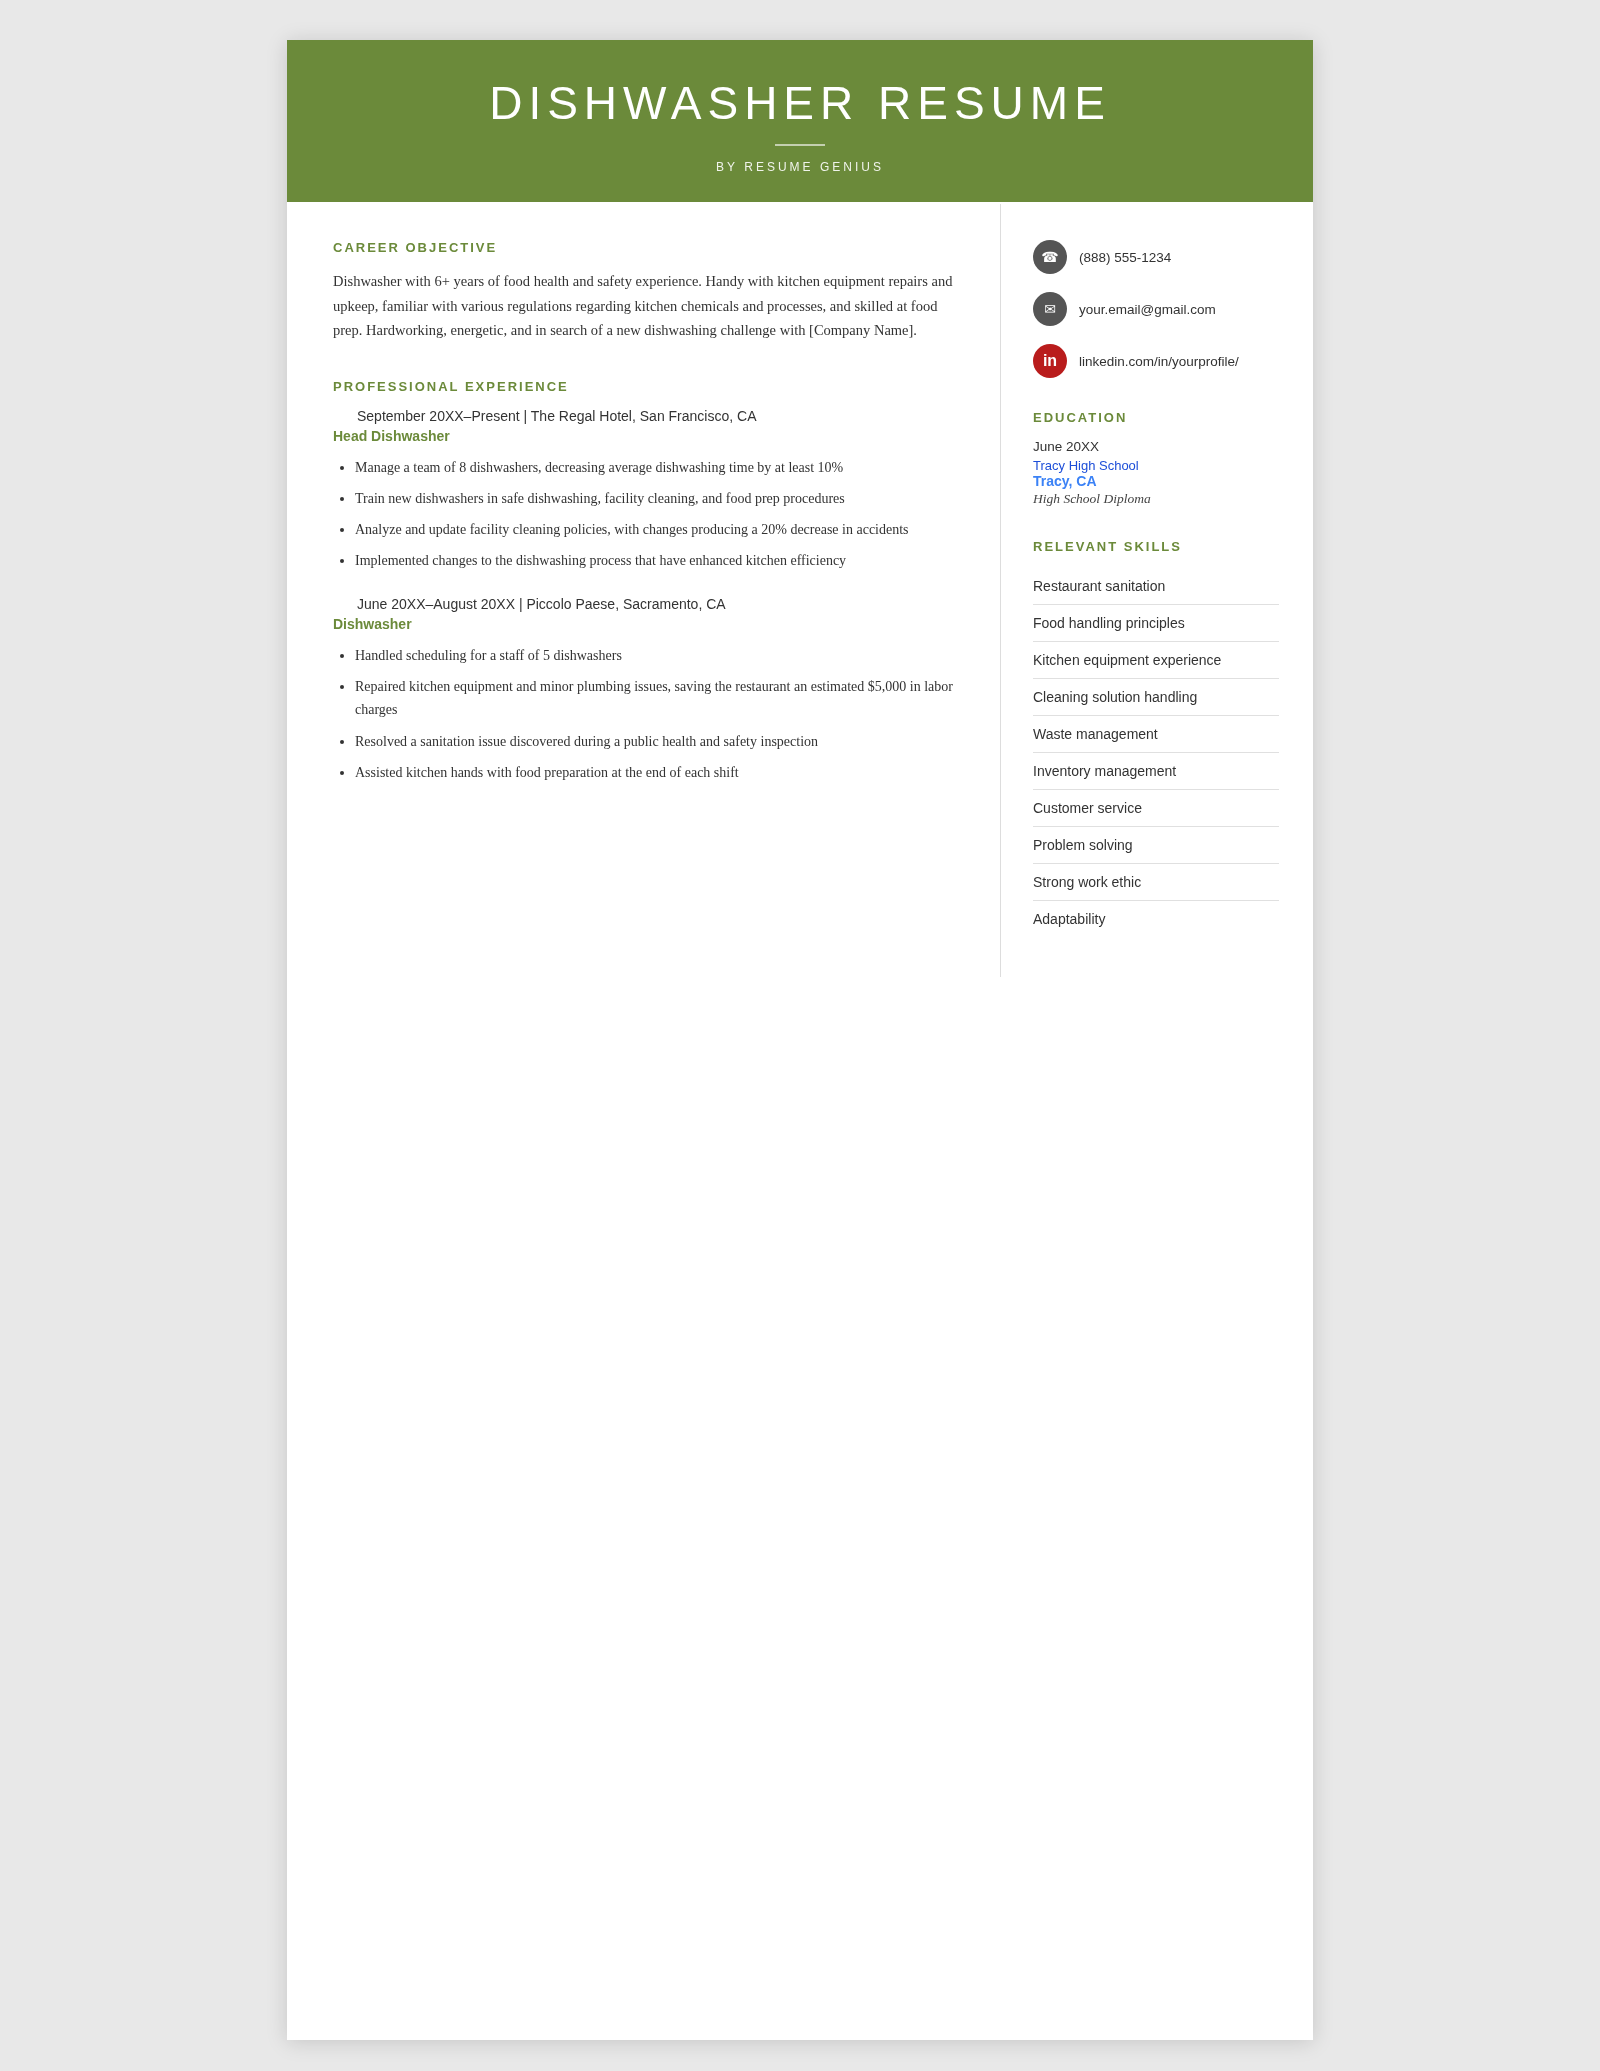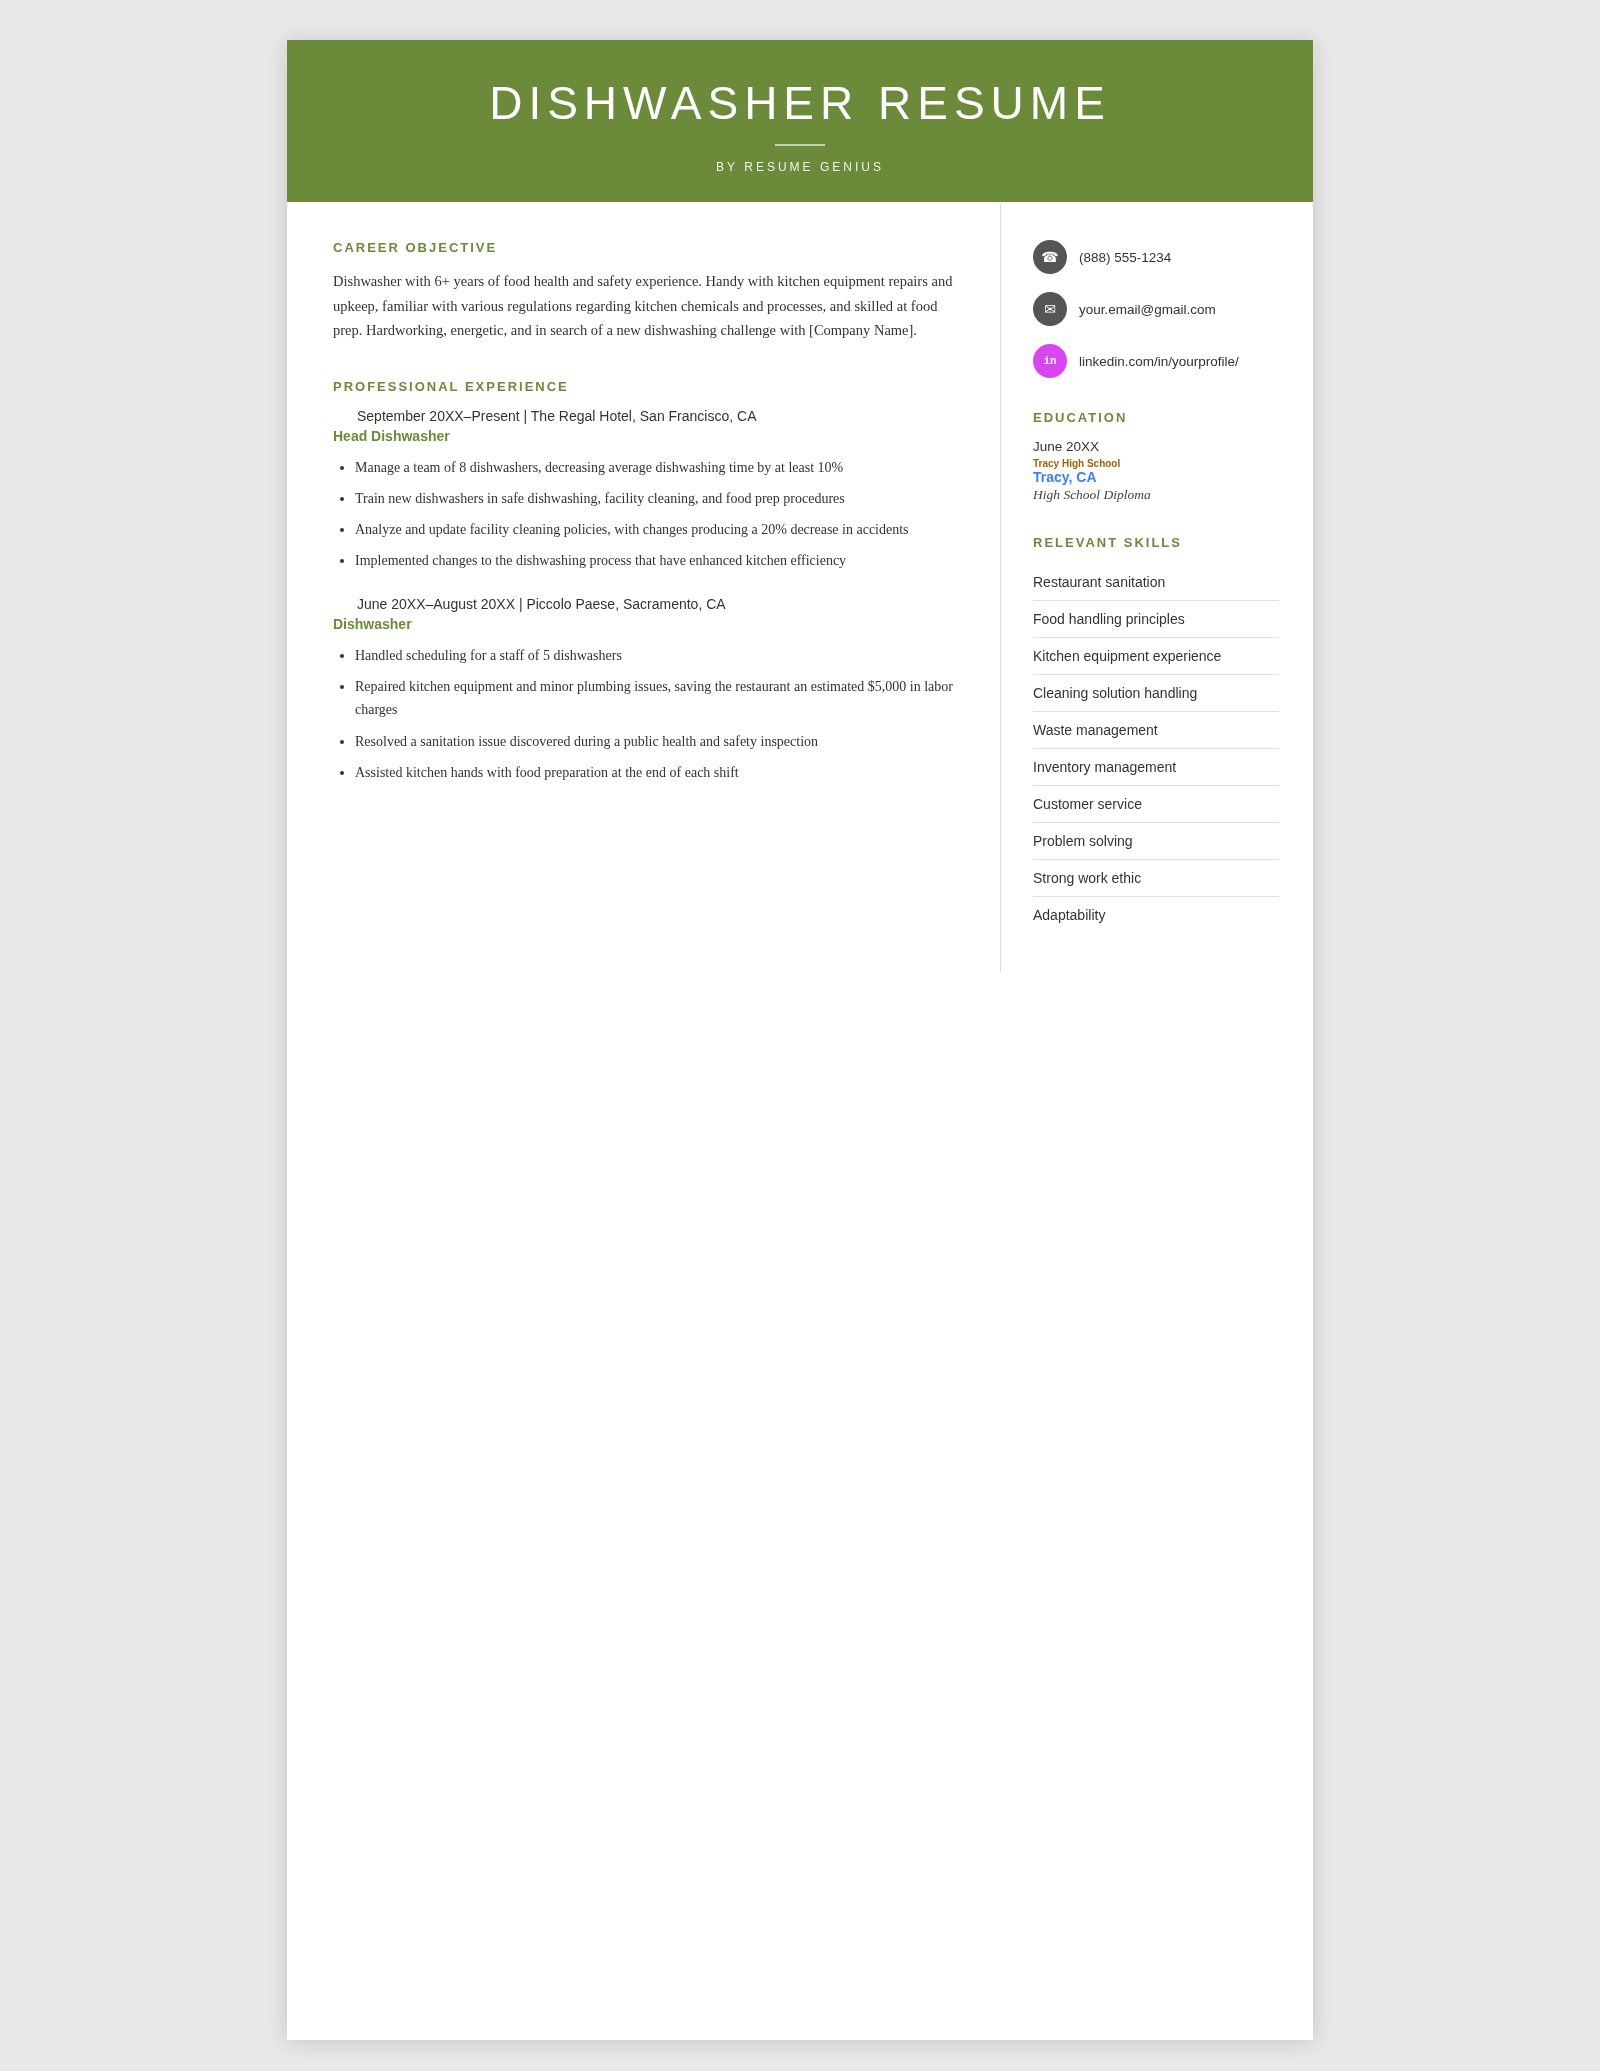--- a/index.html
+++ b/index.html
@@ -111,39 +111,39 @@
       background: #555;
       border-radius: 50%;
       display: flex;
       align-items: center;
       justify-content: center;
       flex-shrink: 0;
       color: #fff;
       font-size: 14px;
     }
     .contact-icon.linkedin-icon {
-      background: #d946ef;
-      font-size: 11px;
+      background: #b91c1c;
+      font-size: 16px;
       font-weight: 700;
-      font-family: Liberation Mono, monospace;
+      font-family: Liberation Sans, sans-serif;
     }
     .side-section {
       margin-top: 32px;
     }
     .education-date {
       font-size: 13.5px;
       color: #333;
       font-family: Arial, Helvetica, sans-serif;
       margin-bottom: 4px;
     }
     .education-school {
-      font-size: 10px;
-      font-weight: 700;
-      font-family: Arial, Helvetica, sans-serif;
-      color: #a16207;
+      font-size: 13px;
+      font-weight: 400;
+      font-family: Arial, Helvetica, sans-serif;
+      color: #1d4ed8;
     }
     .education-city {
       font-size: 14px;
       font-weight: 700;
       font-family: Arial, Helvetica, sans-serif;
       color: #3b82f6;
       margin-bottom: 2px;
     }
     .education-degree {
       font-size: 13.5px;

